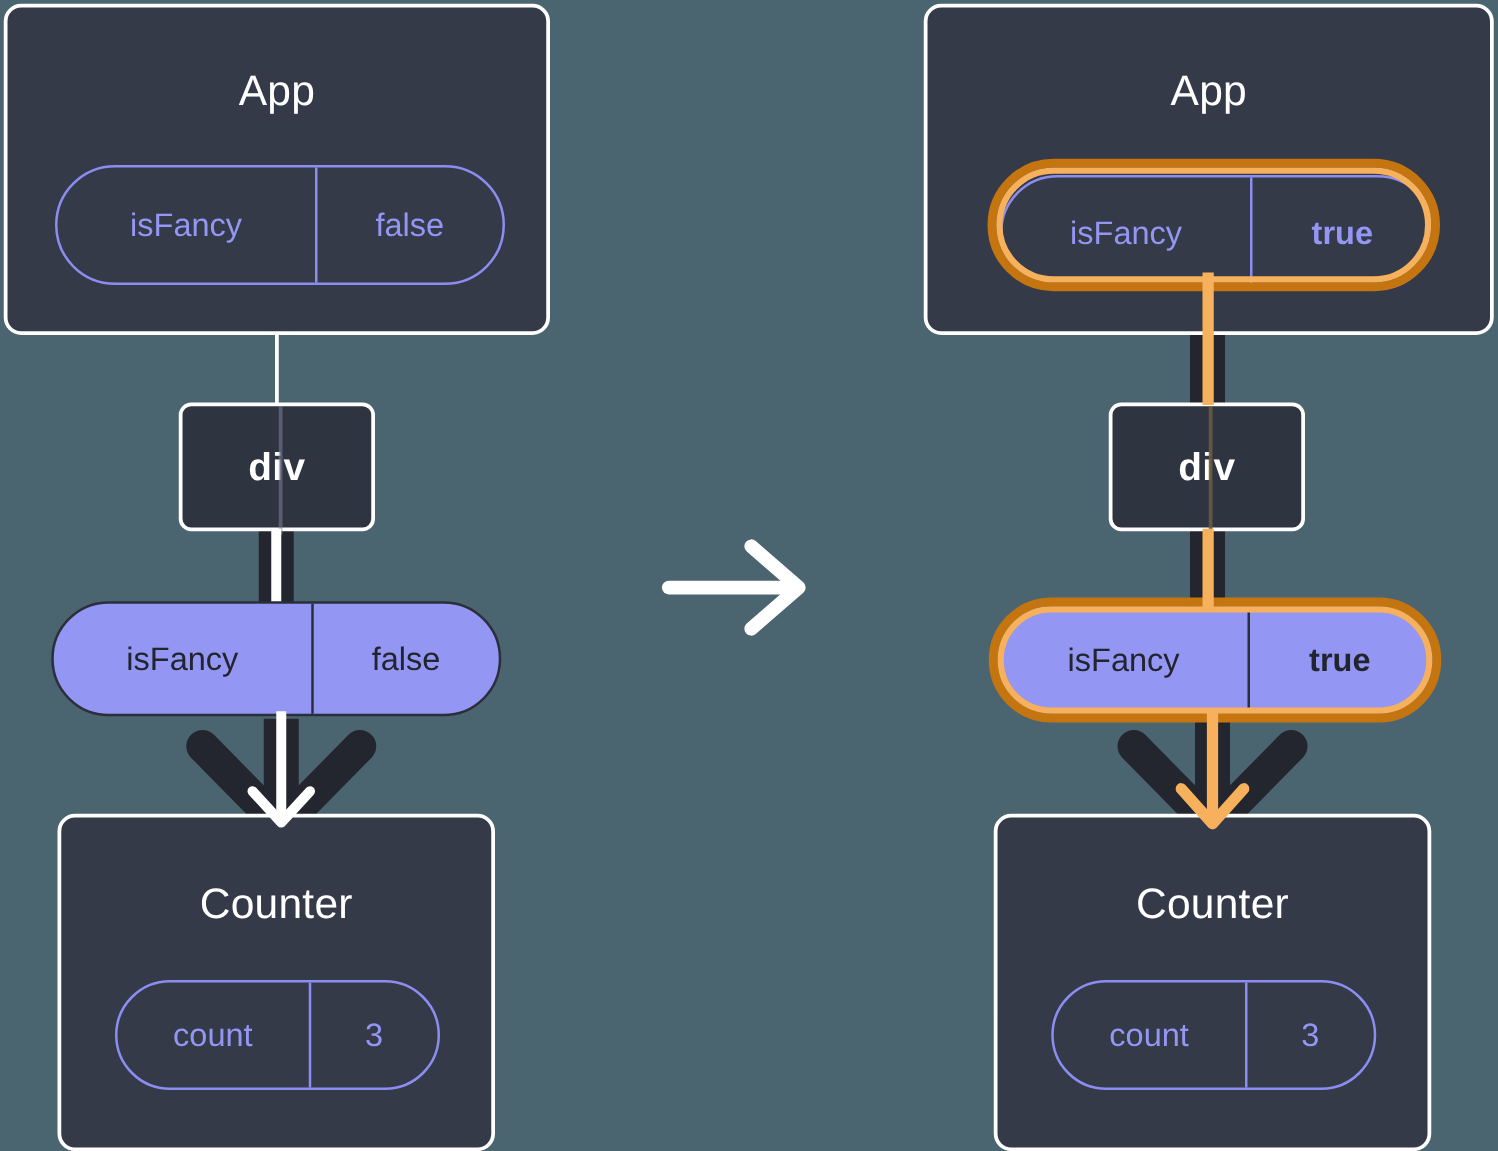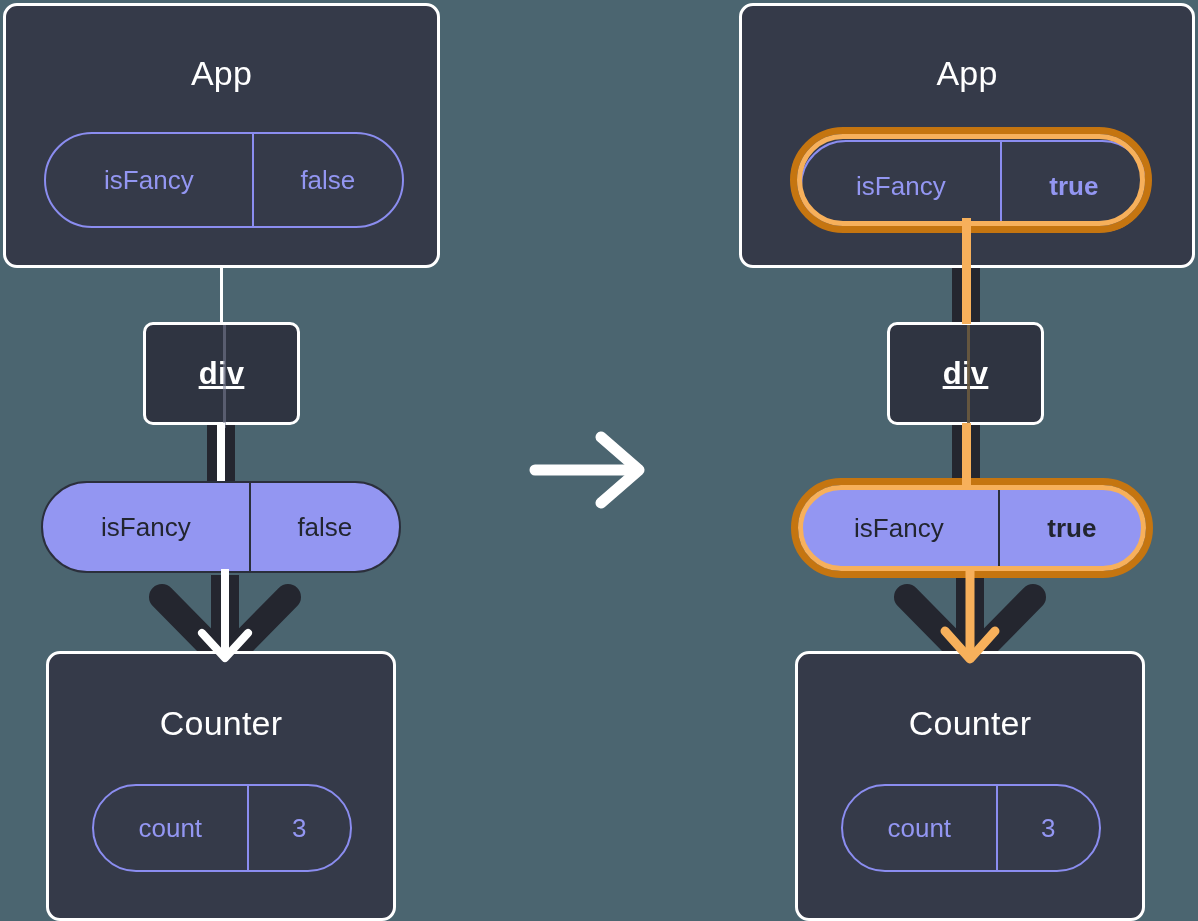--- a/index.html
+++ b/index.html
@@ -36,21 +36,21 @@
     position:absolute;
     background:#2f3441;
     border:3px solid #ffffff;
     border-radius:10px;
     box-sizing:border-box;
     z-index:6;
     display:flex;align-items:center;justify-content:center;
   }
   .tagbox-label{
     color:#ffffff;font-size:31px;font-weight:700;letter-spacing:.3px;
-    position:relative;z-index:3;text-decoration:underline;
+    position:relative;z-index:3;
   }
 
   
   .pill{
     position:absolute;
     box-sizing:border-box;
     border-radius:999px;
     display:flex;align-items:center;
     z-index:8;
   }

